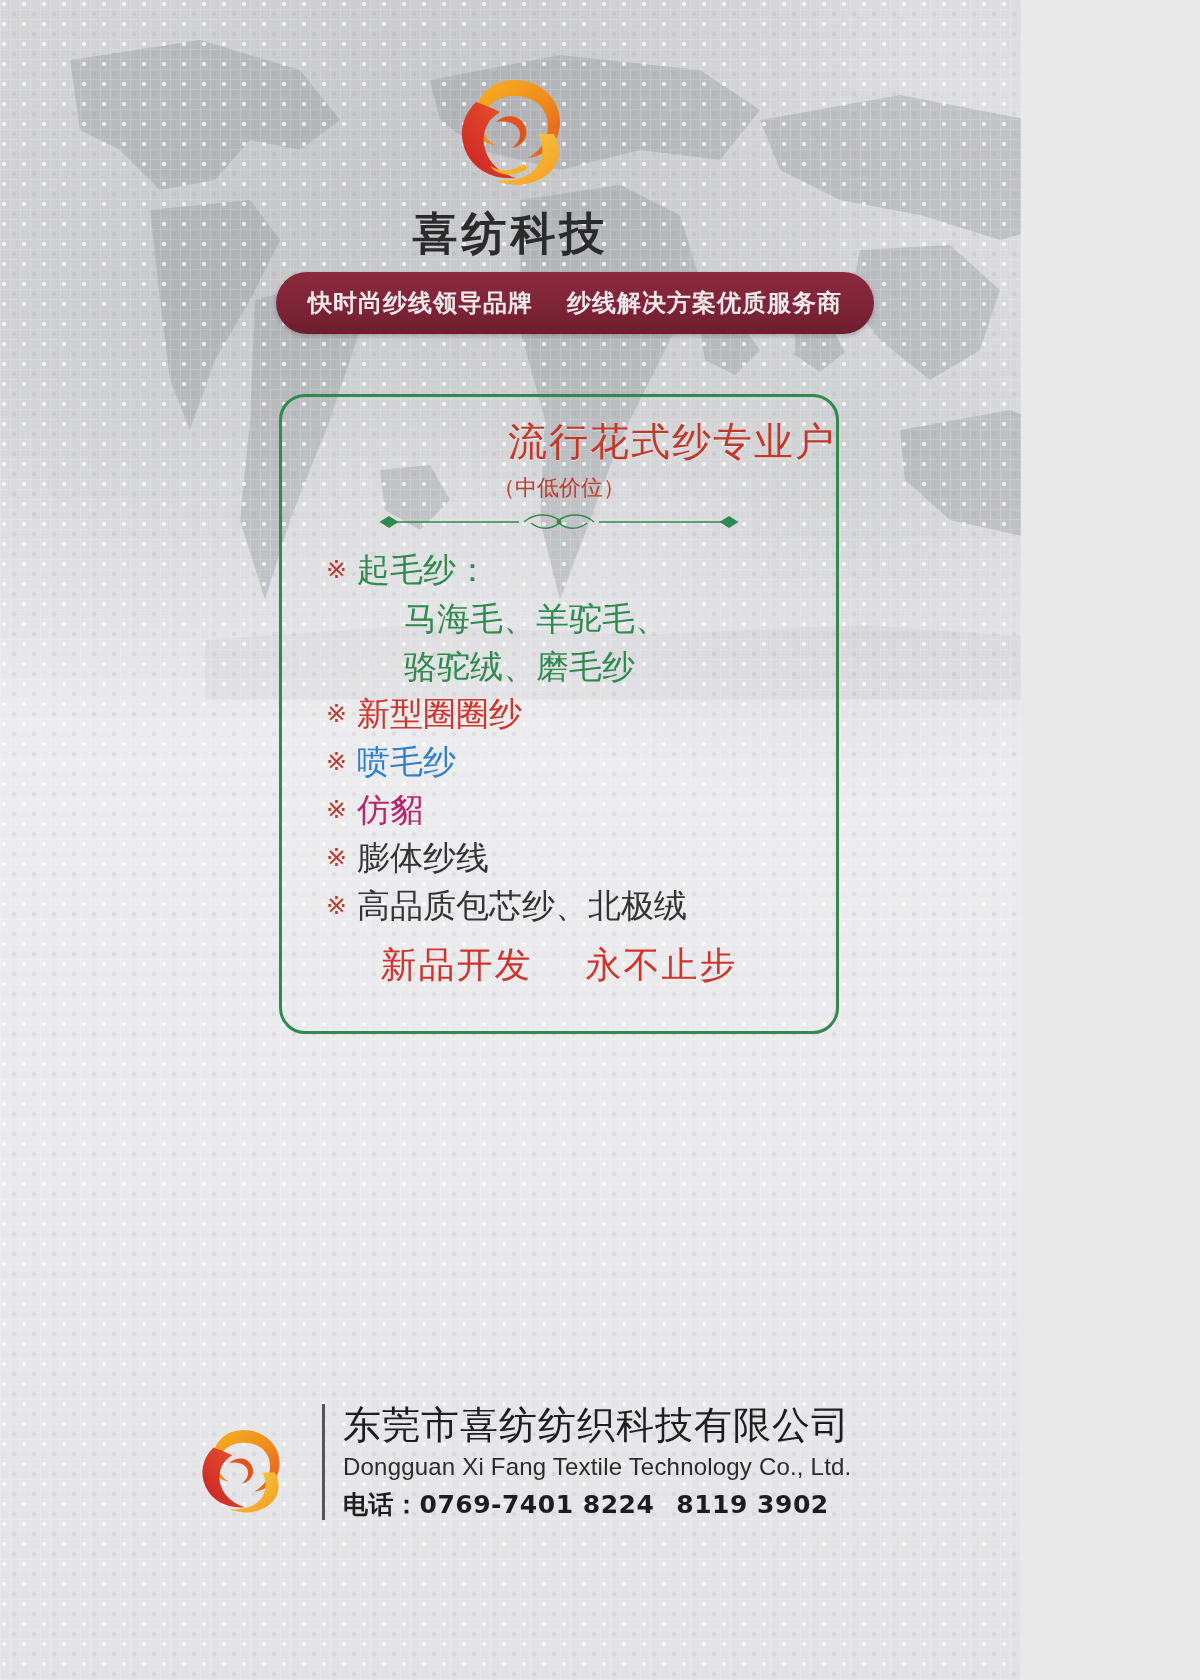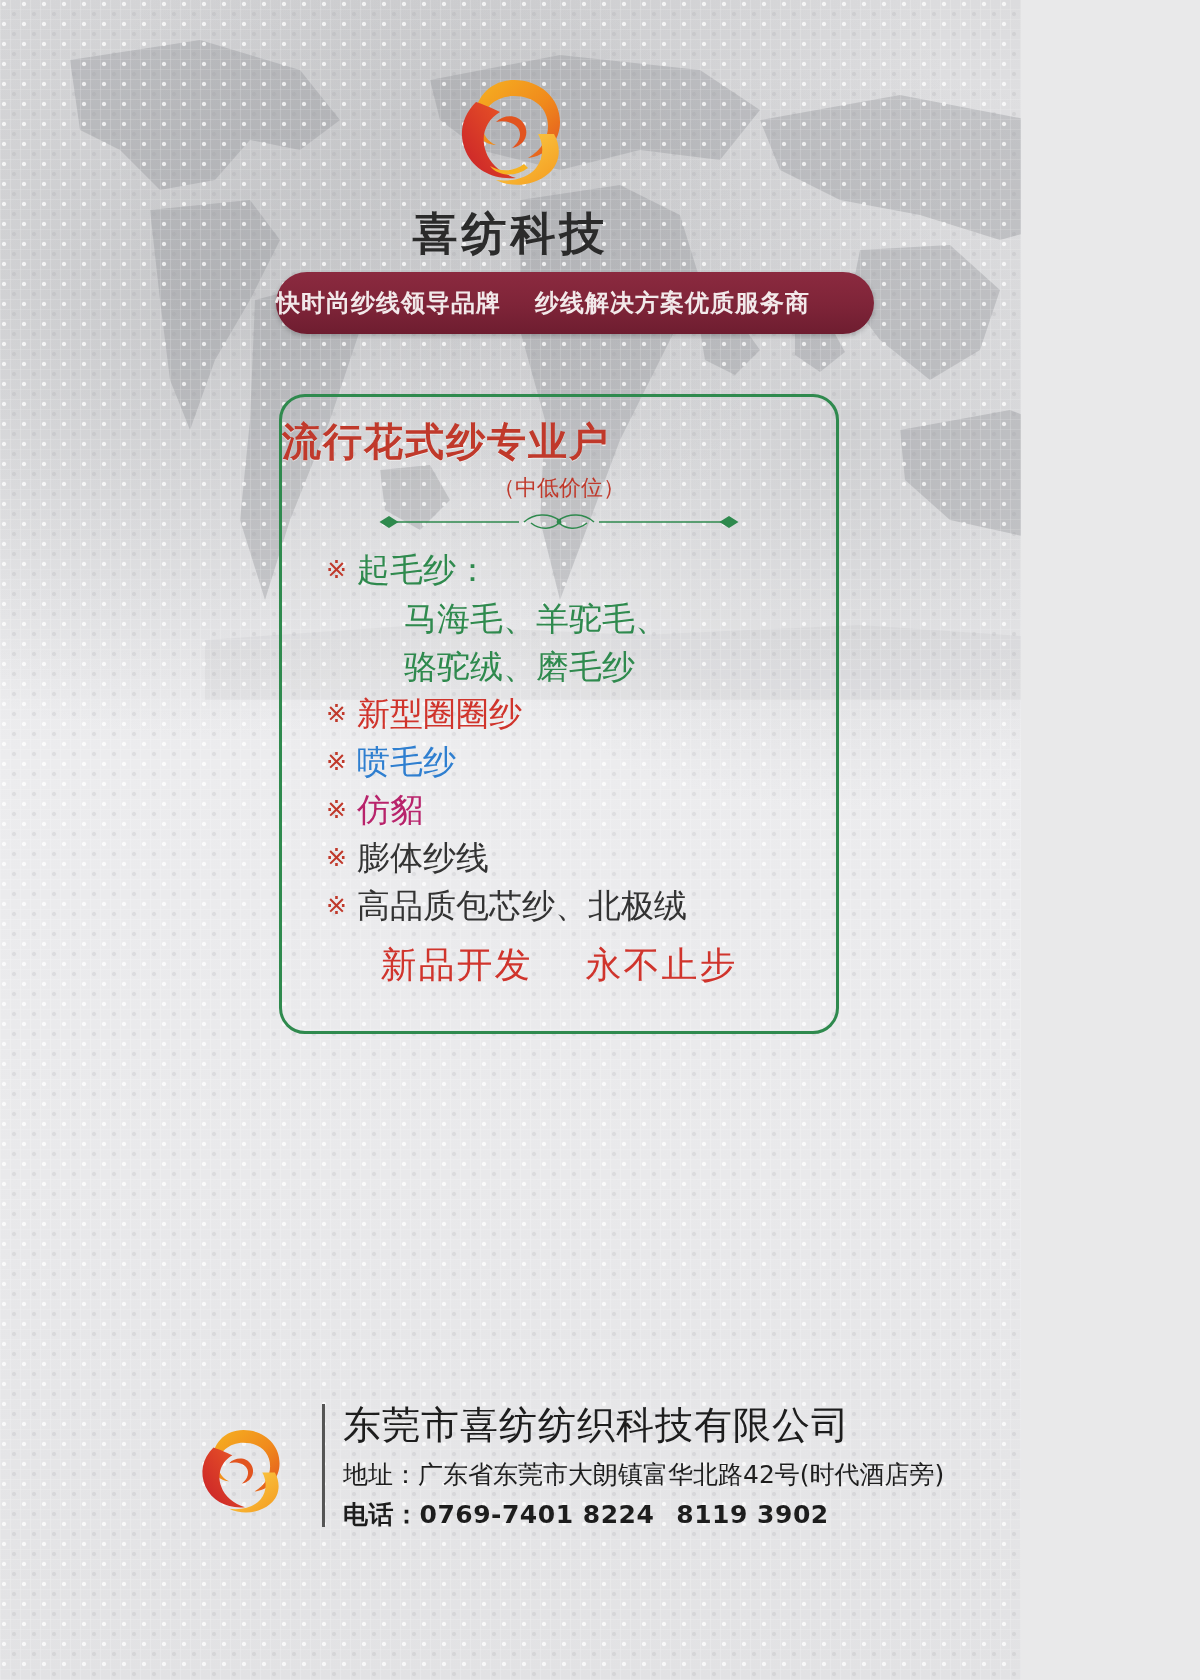--- a/index.html
+++ b/index.html
@@ -80,20 +80,21 @@
     position: absolute;
     left: 276px;
     top: 272px;
     width: 598px;
     height: 62px;
     border-radius: 31px;
     background: linear-gradient(180deg, #8b2a3f 0%, #7e2438 55%, #6e1d30 100%);
     box-shadow: 0 2px 5px rgba(0,0,0,0.20);
     display: flex;
     align-items: center;
+    justify-content: center;
     gap: 34px;
   }
   .slogan-text {
     color: #f2e9ea;
     font-size: 24px;
     font-weight: 700;
     letter-spacing: 1px;
     font-family: "DejaVu Sans", "Liberation Sans", sans-serif;
   }
 
@@ -104,23 +105,23 @@
     top: 394px;
     width: 560px;
     height: 640px;
     border: 3px solid #2f8a4e;
     border-radius: 26px;
     box-sizing: border-box;
     background: rgba(255,255,255,0.03);
   }
   .box-title {
     margin-top: 18px;
-    text-align: left;
+    text-align: right;
     font-size: 39px;
-    font-weight: 700;
+    font-weight: 400;
     color: #c0392b;
     letter-spacing: 2px;
     font-family: "DejaVu Sans", "Liberation Sans", sans-serif;
     text-shadow: 0 1px 0 rgba(255,255,255,0.5);
   }
   .box-subtitle {
     text-align: center;
     font-size: 22px;
     color: #c0392b;
     margin-top: 4px;
@@ -348,22 +349,20 @@
       <path d="M78 8 C104 8 124 26 124 50 C124 70 110 84 92 86 C106 78 112 66 112 54 C112 36 98 24 78 24 C60 24 46 36 46 52 C46 62 52 70 60 73 C50 73 38 64 38 50 C38 26 54 8 78 8 Z" fill="url(#gOrange)"></path>
       <path d="M40 30 C26 44 22 62 30 80 C38 98 58 108 80 106 C66 102 54 92 50 80 C44 64 50 48 64 40 C56 36 46 32 40 30 Z" fill="url(#gRed)"></path>
       <path d="M118 62 C126 76 124 92 112 102 C98 114 76 116 60 108 C76 110 92 106 100 96 C108 86 108 72 102 62 Z" fill="url(#gYellow)"></path>
       <path d="M60 50 C68 42 82 42 88 52 C94 62 88 74 76 76 C84 70 86 62 82 56 C78 50 68 48 60 50 Z" fill="#e2541f"></path>
     </svg>
 
     <div class="footer-rule"></div>
 
     <div class="footer-text">
       <div class="company-cn">东莞市喜纺纺织科技有限公司</div>
-      <div class="contact-line">
-        <span>地址：</span><span>广东省东莞市大朗镇富华北路42号(时代酒店旁)</span>
-      </div>
+      <div class="company-en">Dongguan Xi Fang Textile Technology Co., Ltd.</div>
       <div class="contact-line phone">
         <span>电话：</span><span>0769-7401 8224</span><span class="sep"></span><span>8119 3902</span>
       </div>
     </div>
   </div>
 
 </div>
 
 </body></html>

